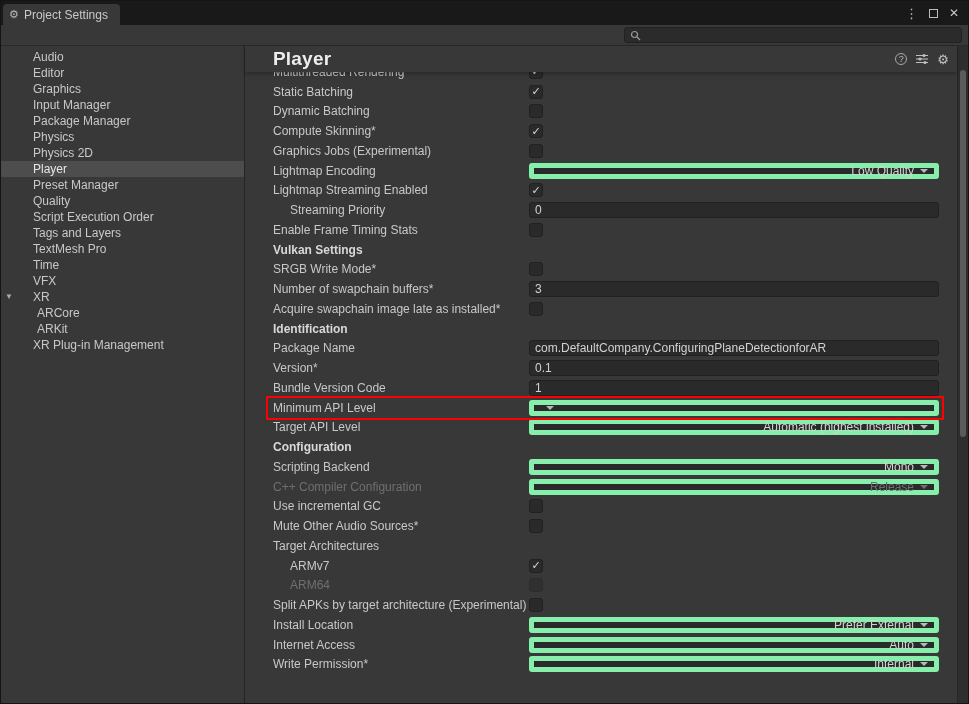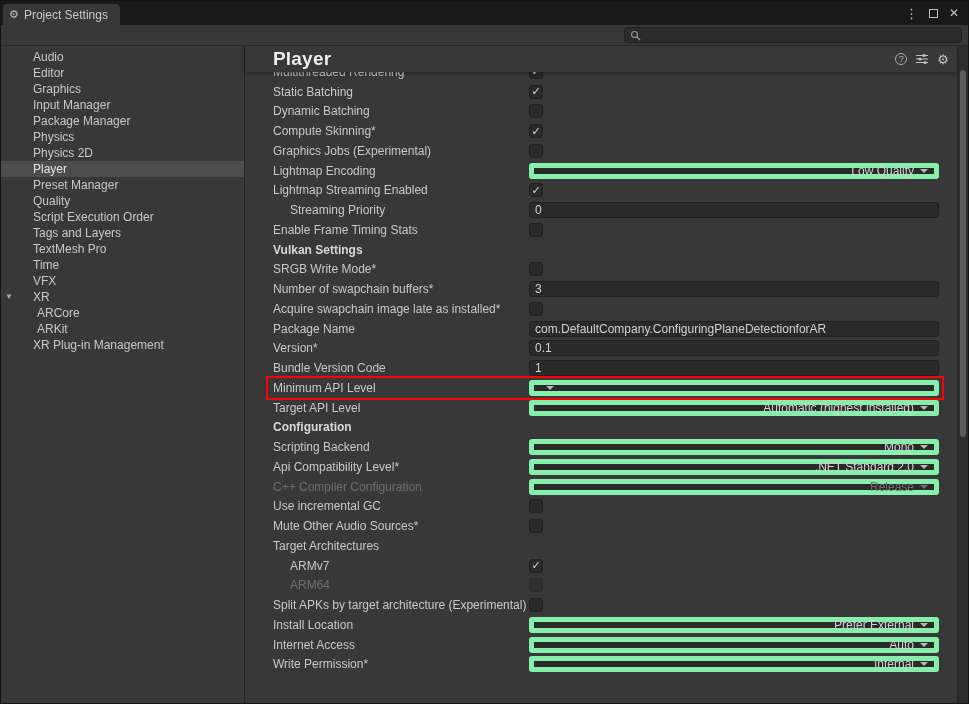--- a/index.html
+++ b/index.html
@@ -265,20 +265,23 @@
             <div class="control">
               <input class="textfield" value="3" style="">
             </div>
           </div>
           <div class="row">
             <div class="label">Acquire swapchain image late as installed*</div>
             <div class="control">
               <div class="checkbox"></div>
             </div>
           </div>
+          <div class="row section">
+            <div class="label bold">Identification</div>
+          </div>
           <div class="row">
             <div class="label">Package Name</div>
             <div class="control">
               <input class="textfield" value="com.DefaultCompany.ConfiguringPlaneDetectionforAR" style="">
             </div>
           </div>
           <div class="row">
             <div class="label">Version*</div>
             <div class="control">
               <input class="textfield" value="0.1" style="">
@@ -308,29 +311,20 @@
             </div>
           </div>
           <div class="row section">
             <div class="label bold">Configuration</div>
           </div>
           <div class="row">
             <div class="label">Scripting Backend</div>
             <div class="control">
               <div class="dropdown">
                 <span class="dd-value">Mono</span>
-                <span class="dd-arrow"></span>
-              </div>
-            </div>
-          </div>
-          <div class="row">
-            <div class="label">Api Compatibility Level*</div>
-            <div class="control">
-              <div class="dropdown">
-                <span class="dd-value">.NET Standard 2.0</span>
                 <span class="dd-arrow"></span>
               </div>
             </div>
           </div>
           <div class="row disabled">
             <div class="label">C++ Compiler Configuration</div>
             <div class="control">
               <div class="dropdown">
                 <span class="dd-value">Release</span>
                 <span class="dd-arrow"></span>

